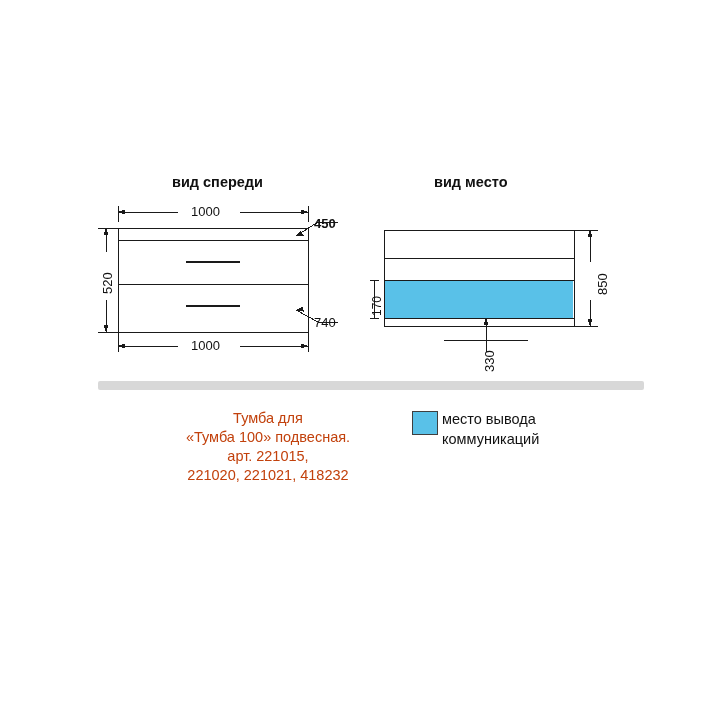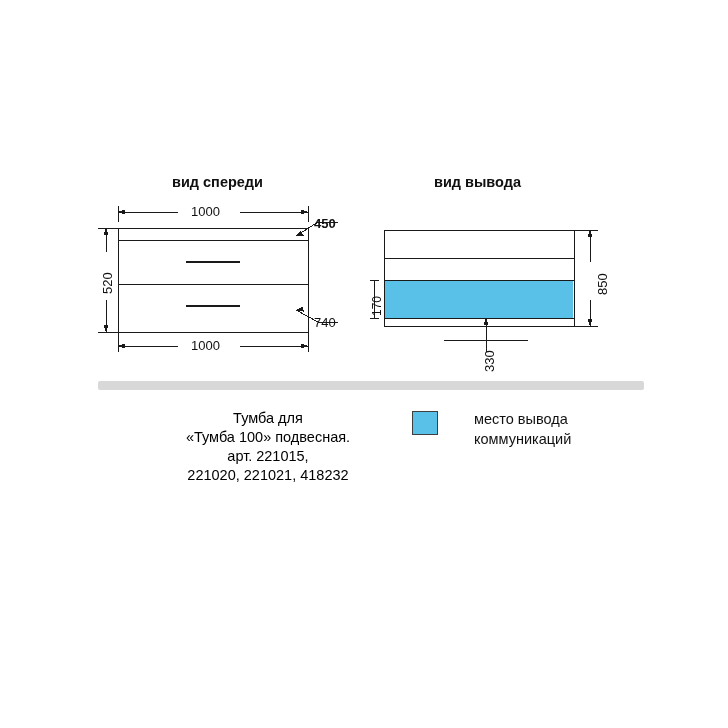--- a/index.html
+++ b/index.html
@@ -36,31 +36,30 @@
     white-space: nowrap;
   }
   .dim.vert {
     transform: rotate(-90deg);
     transform-origin: left top;
   }
   .caption {
     position: absolute;
     font-size: 14.5px;
     line-height: 19px;
-    color: #000000;
+    color: #c2410c;
     text-align: center;
     white-space: nowrap;
   }
   .legend-text {
     position: absolute;
     font-size: 14.5px;
     line-height: 20px;
     color: #111;
     white-space: nowrap;
-    margin-left: 32px;
   }
   .swatch {
     position: absolute;
     border: 1px solid #3f3f3f;
     background: #59c1e8;
   }
   .shelf {
     position: absolute;
     background: #d8d8d8;
     border-radius: 2px;
@@ -147,21 +146,21 @@
   <div class="swatch" style="left:385px; top:281px; width:188px; height:37px; border:none;"></div>
   <svg class="lines" viewBox="0 0 728 728">
     <g stroke="#1a1a1a" stroke-width="1" fill="none" shape-rendering="crispEdges">
       <rect x="384" y="230" width="190" height="96"></rect>
       <line x1="384" y1="280" x2="574" y2="280"></line>
       <line x1="384" y1="318" x2="574" y2="318"></line>
     </g>
   </svg>
 
   <div class="ttl" style="left:172px; top:174px;">вид спереди</div>
-  <div class="ttl" style="left:434px; top:174px;">вид вывода</div>
+  <div class="ttl" style="left:434px; top:174px;">вид место</div>
 
   <div class="dim" style="left:191px; top:204px;">1000</div>
   <div class="dim" style="left:191px; top:338px;">1000</div>
   <div class="dim vert" style="left:100px; top:294px;">520</div>
   <div class="dim" style="left:314px; top:216px;font-weight:bold;">450</div>
   <div class="dim" style="left:314px; top:315px;">740</div>
 
   <div class="dim vert" style="left:595px; top:295px;">850</div>
   <div class="dim vert" style="left:370px; top:316px; font-size:12px;">170</div>
   <div class="dim vert" style="left:482px; top:372px;">330</div>

